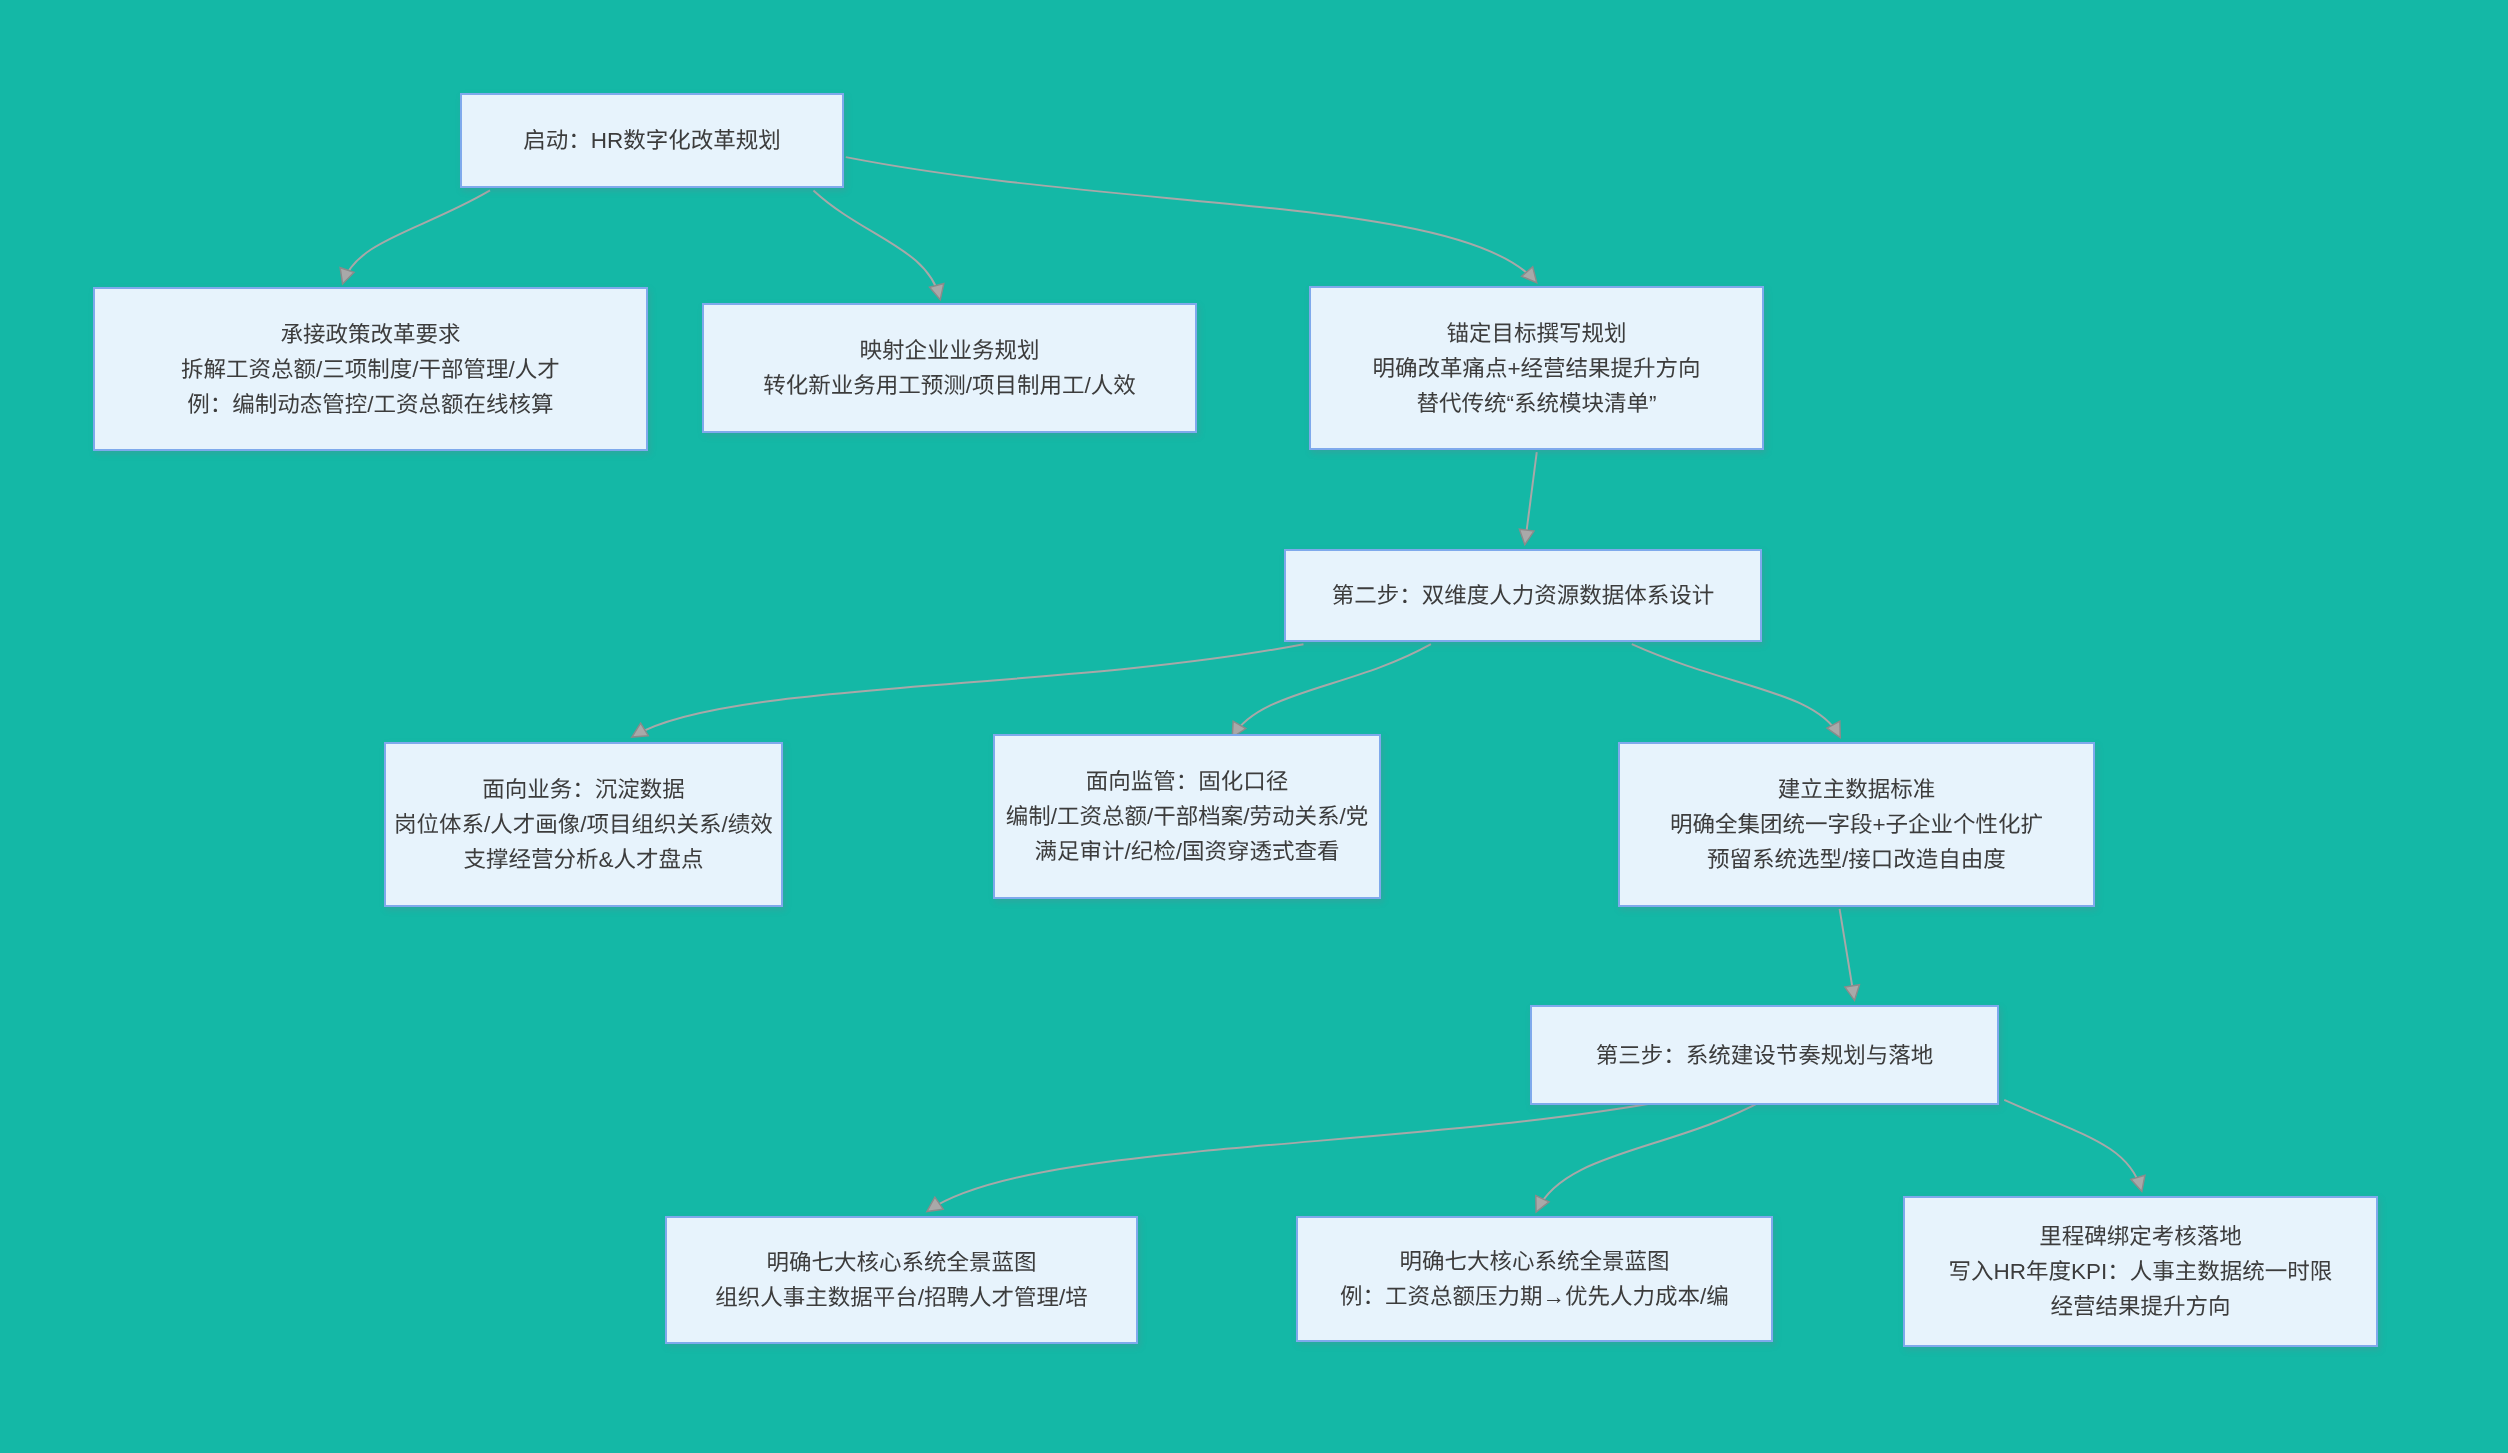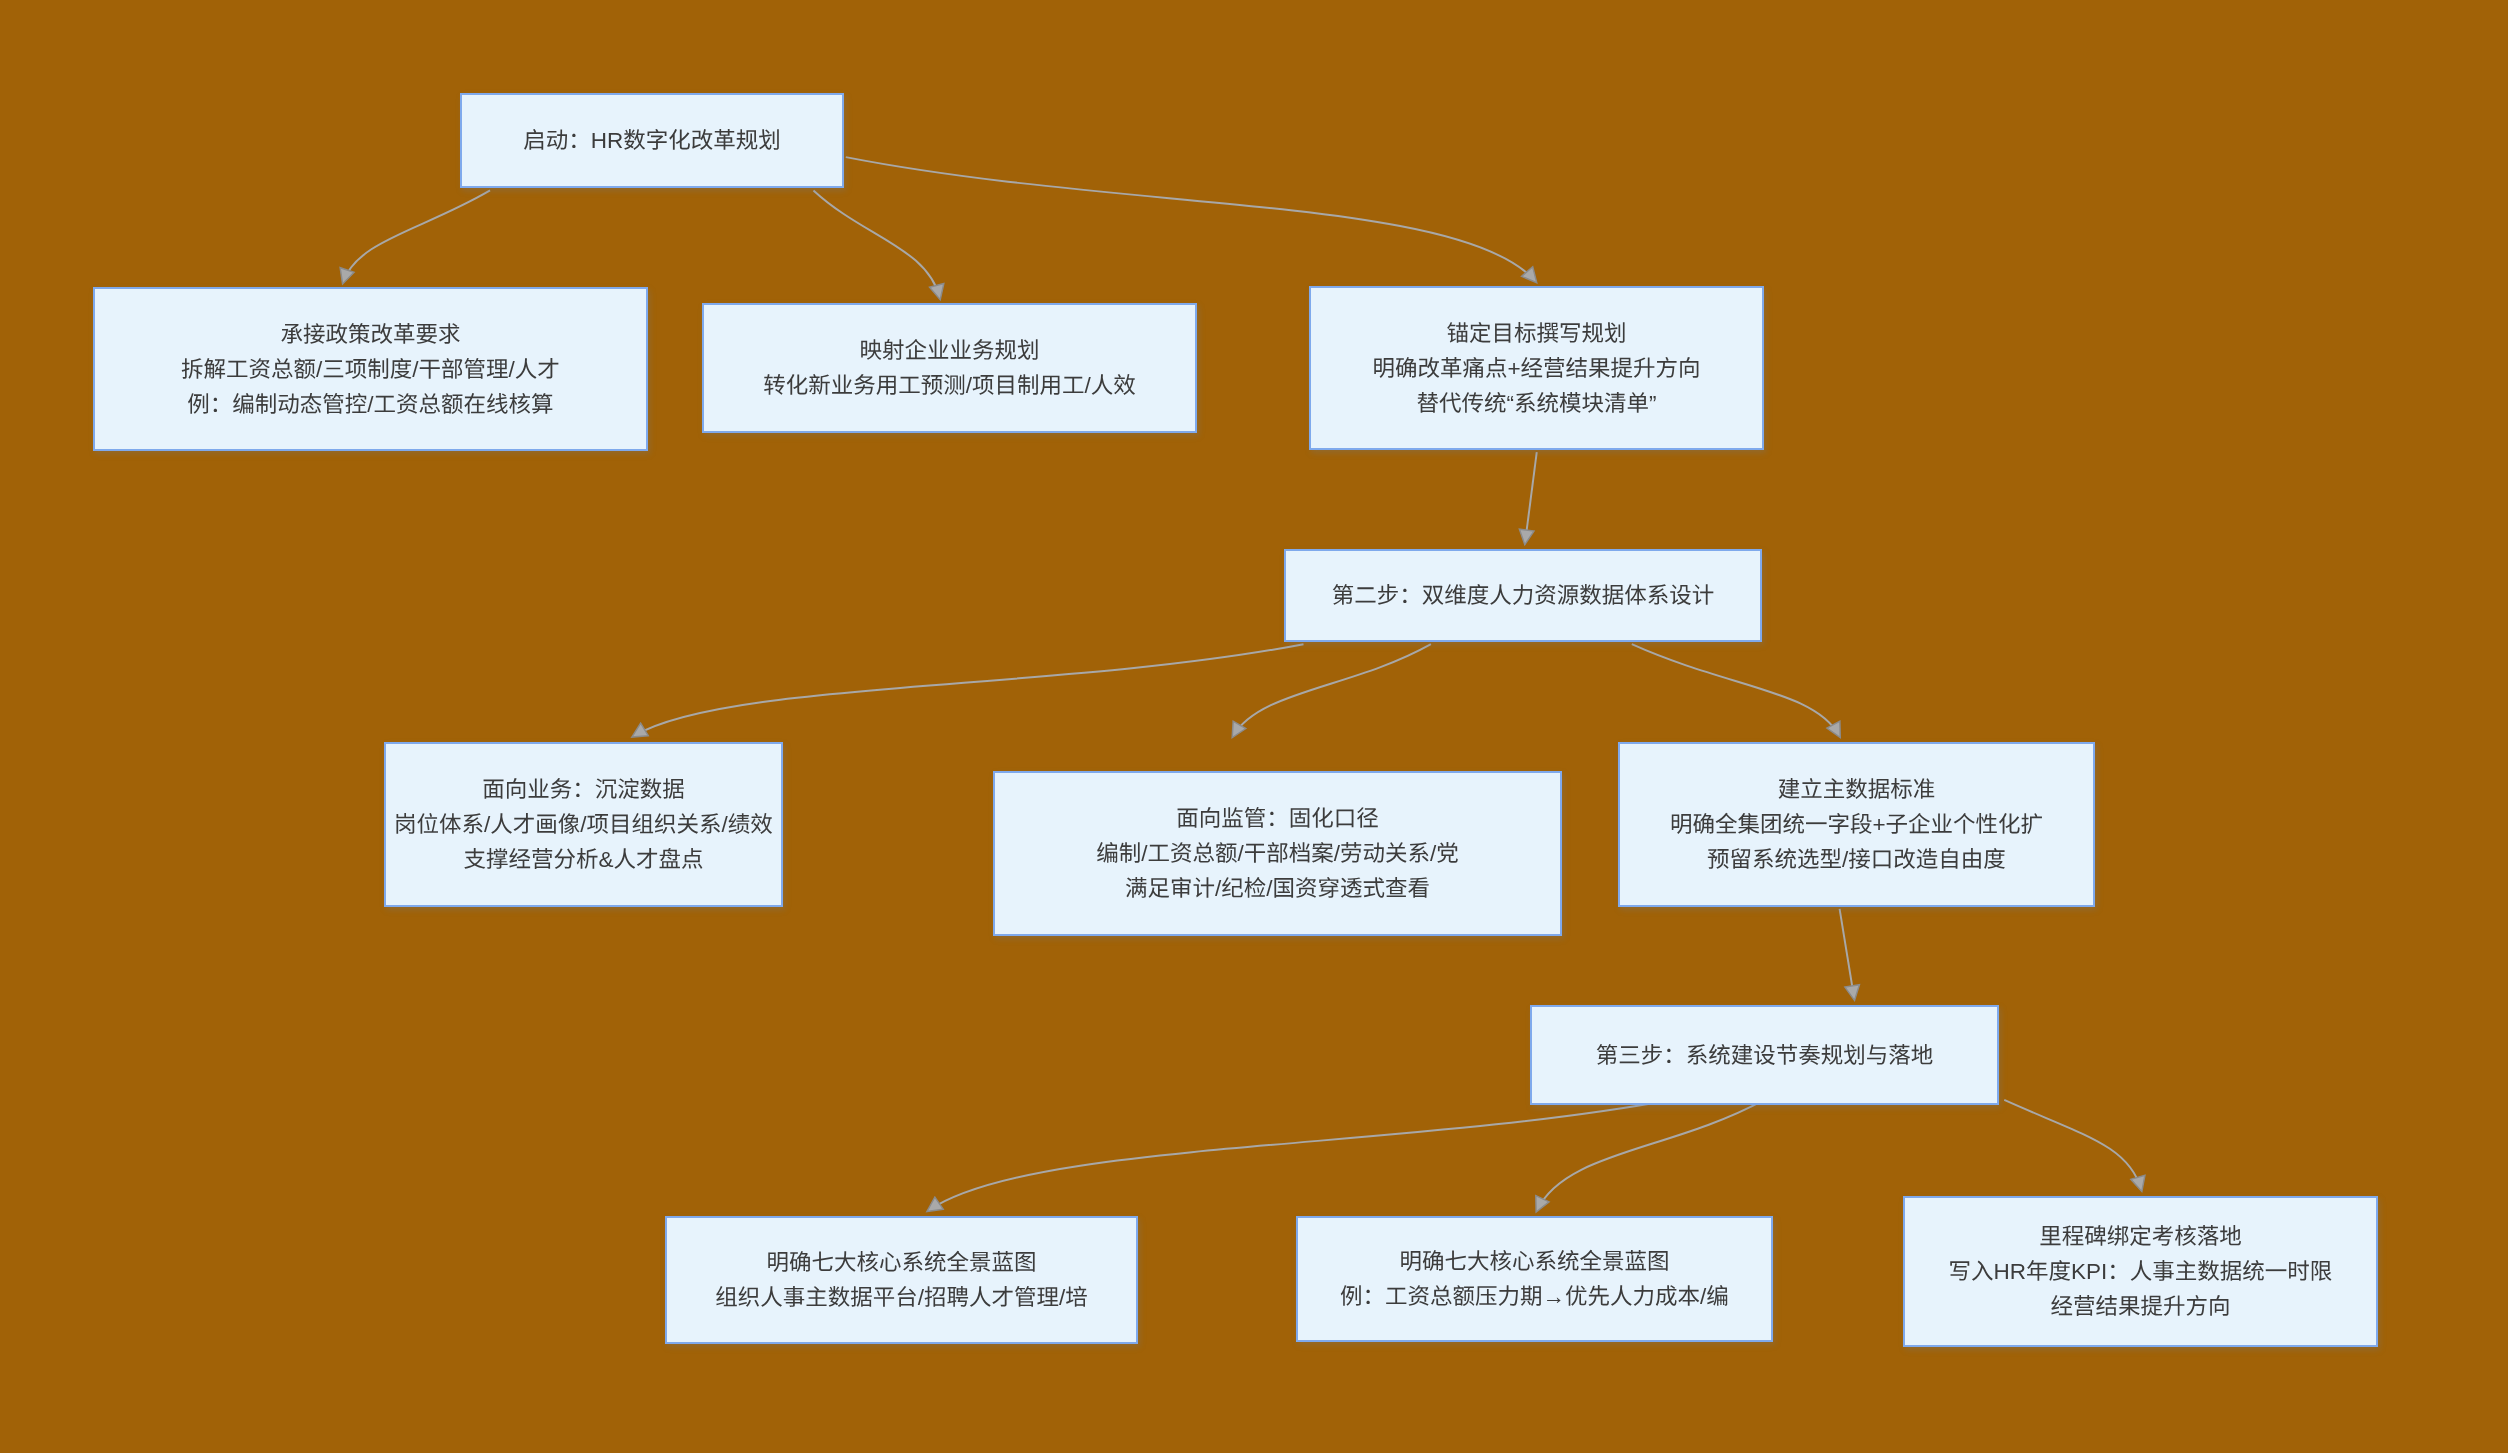--- a/index.html
+++ b/index.html
@@ -1,21 +1,21 @@
 <!DOCTYPE html>
 <html lang="zh-CN"><head>
 <meta charset="utf-8">
 <title>HR数字化改革规划流程</title>
 <style>
   html,body{margin:0;padding:0;background:#ffffff;}
   body{font-family:"Liberation Sans","DejaVu Sans",sans-serif;}
   .canvas{
     position:relative;
     width:2508px;height:1454px;
-    background:#a16207;
+    background:#14b8a6;
     overflow:hidden;
   }
   svg.edge-layer{position:absolute;left:0;top:0;width:2508px;height:1454px;}
   .edge{fill:none;stroke:#a8a8a8;stroke-width:2;}
   .node{
     position:absolute;
     box-sizing:border-box;
     display:flex;flex-direction:column;justify-content:center;align-items:center;
     background:#e7f3fc;
     border:2px solid #7fa9ec;
@@ -79,21 +79,21 @@
   <div class="node" style="left:1284px;top:549px;width:478px;height:93px">
     <div class="line">第二步：双维度人力资源数据体系设计</div>
   </div>
 
   <div class="node" style="left:384px;top:742px;width:399px;height:165px">
     <div class="line">面向业务：沉淀数据</div>
     <div class="line">岗位体系/人才画像/项目组织关系/绩效</div>
     <div class="line">支撑经营分析&amp;人才盘点</div>
   </div>
 
-  <div class="node" style="left:993px;top:771px;width:569px;height:165px">
+  <div class="node" style="left:993px;top:734px;width:388px;height:165px">
     <div class="line">面向监管：固化口径</div>
     <div class="line">编制/工资总额/干部档案/劳动关系/党</div>
     <div class="line">满足审计/纪检/国资穿透式查看</div>
   </div>
 
   <div class="node" style="left:1618px;top:742px;width:477px;height:165px">
     <div class="line">建立主数据标准</div>
     <div class="line">明确全集团统一字段+子企业个性化扩</div>
     <div class="line">预留系统选型/接口改造自由度</div>
   </div>

